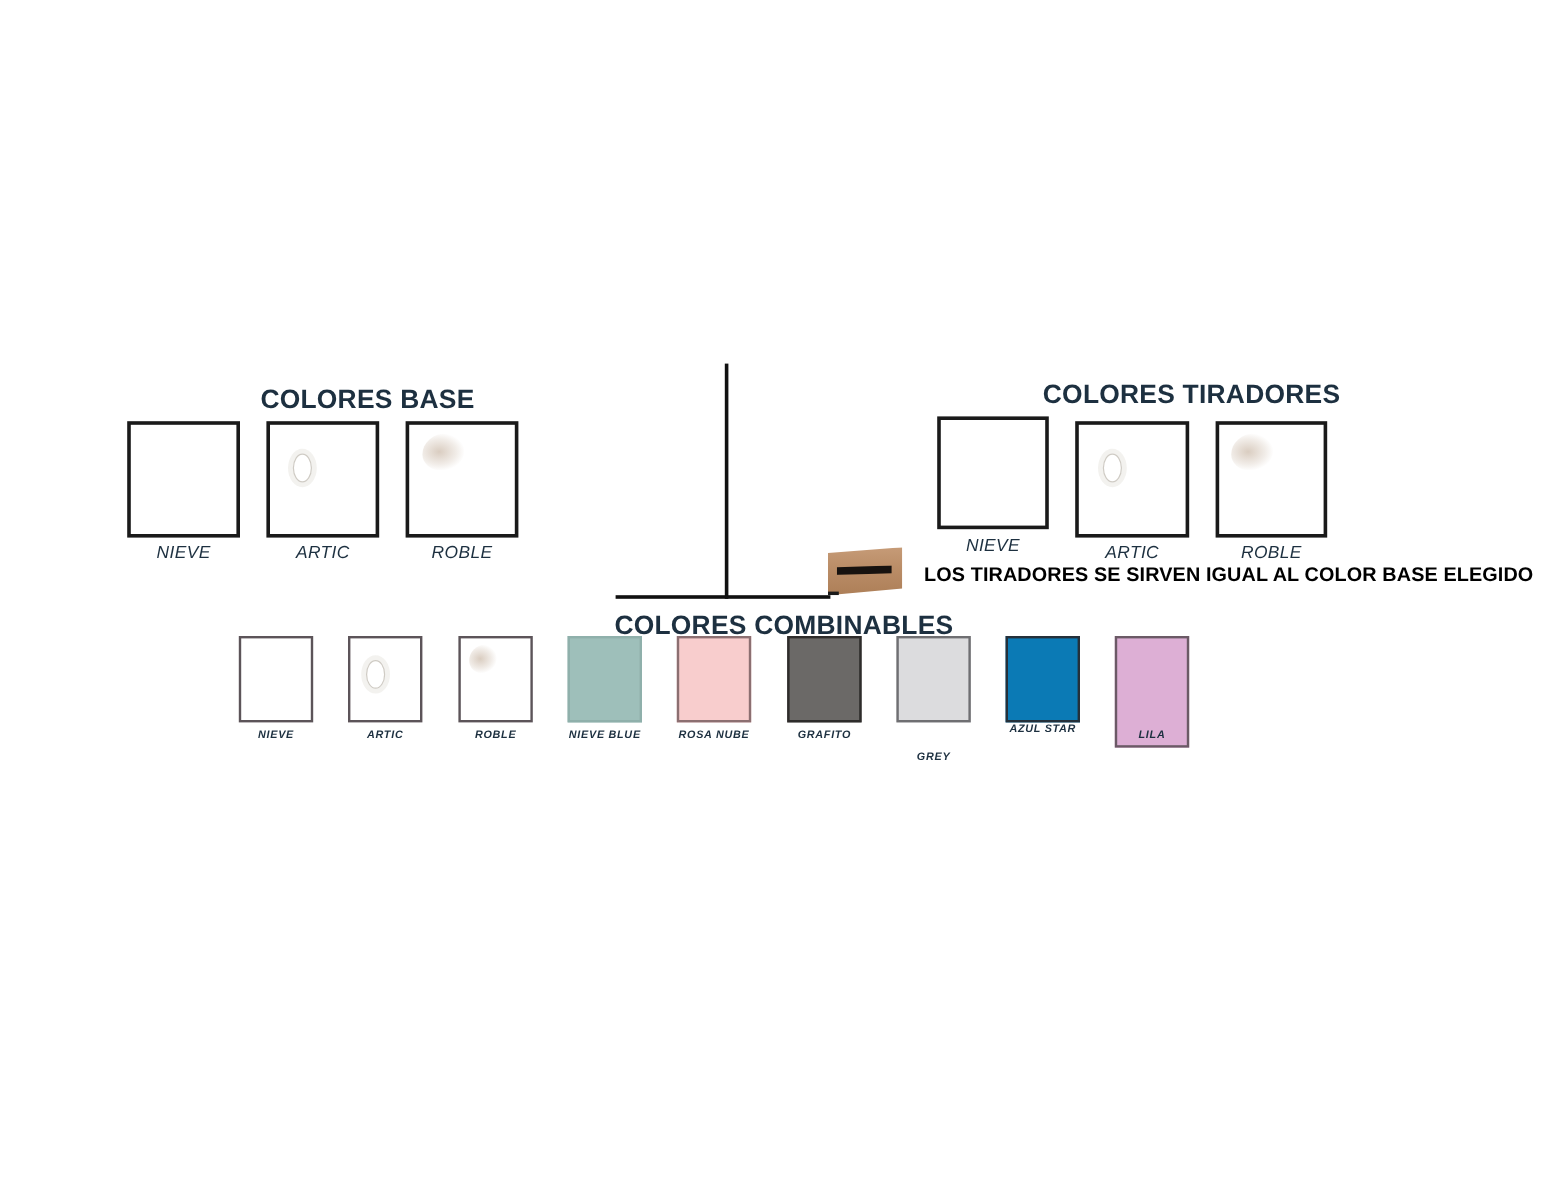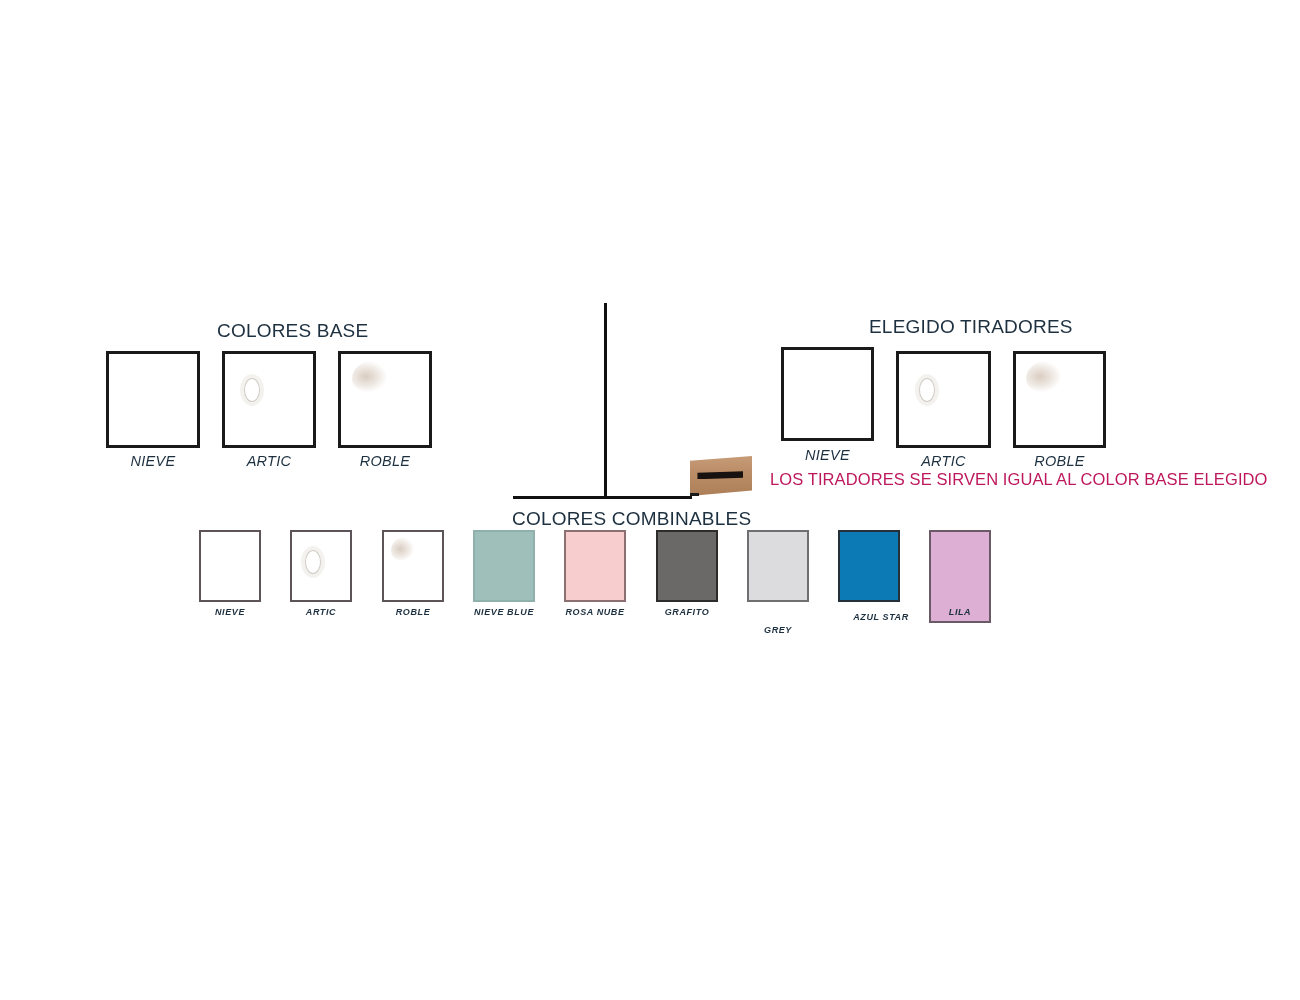--- a/index.html
+++ b/index.html
@@ -18,33 +18,33 @@
   #canvas {
     position: relative;
     width: 1300px;
     height: 1000px;
     background: #ffffff;
   }
 
   
   .section-title {
     position: absolute;
-    font-size: 19px;
+    font-size: 22px;
     letter-spacing: 0.2px;
     color: #1d3040;
     white-space: nowrap;
-    font-weight: 400;
+    font-weight: 700;
   }
   .note-text {
     position: absolute;
     font-size: 16.5px;
     letter-spacing: 0.1px;
-    color: #be185d;
+    color: #000000;
     white-space: nowrap;
-    font-weight: 400;
+    font-weight: 700;
   }
 
   
   .swatch-group {
     position: absolute;
   }
   .swatch {
     position: absolute;
     box-sizing: border-box;
     font-style: italic;
@@ -190,21 +190,21 @@
 
   <div class="v-rule" style="left:604px; top:303px; width:3px; height:196px;"></div>
   <div class="h-rule" style="left:513px; top:496px; width:179px; height:3px;"></div>
 
   <div class="handle-thumb" style="left:690px; top:456px; width:62px; height:40px;">
     <div class="handle-body"></div>
     <div class="handle-slot"></div>
     <div class="handle-shadow"></div>
   </div>
 
-  <div class="section-title" style="left:869px; top:316px;">ELEGIDO TIRADORES</div>
+  <div class="section-title" style="left:869px; top:316px;">COLORES TIRADORES</div>
 
   <div class="swatch-group">
     <div class="swatch" style="left:781px; top:347px; width:93px; height:94px;">
       <div class="chip"></div>
       <div class="caption cap-lg" style="top:100px;">NIEVE</div>
     </div>
 
     <div class="swatch" style="left:896px; top:351px; width:95px; height:97px;">
       <div class="chip tex-artic"></div>
       <div class="caption cap-lg" style="top:102px;">ARTIC</div>
@@ -251,21 +251,21 @@
       <div class="caption cap-sm" style="top:77px;">GRAFITO</div>
     </div>
 
     <div class="swatch thin" style="left:747px; top:530px; width:62px; height:72px;">
       <div class="chip" style="background:#dcdcde; border-color:#6f6f72;"></div>
       <div class="caption cap-sm" style="top:95px;">GREY</div>
     </div>
 
     <div class="swatch thin" style="left:838px; top:530px; width:62px; height:72px;">
       <div class="chip" style="background:#0b7ab5; border-color:#25303a;"></div>
-      <div class="caption cap-sm" style="top:82px;margin-left:12px;">AZUL STAR</div>
+      <div class="caption cap-sm" style="top:72px;">AZUL STAR</div>
     </div>
 
     <div class="swatch thin" style="left:929px; top:530px; width:62px; height:93px;">
       <div class="chip" style="background:#ddafd5; border-color:#6b5a66;"></div>
       <div class="caption cap-sm" style="top:77px;">LILA</div>
     </div>
   </div>
 
 </div>
 

